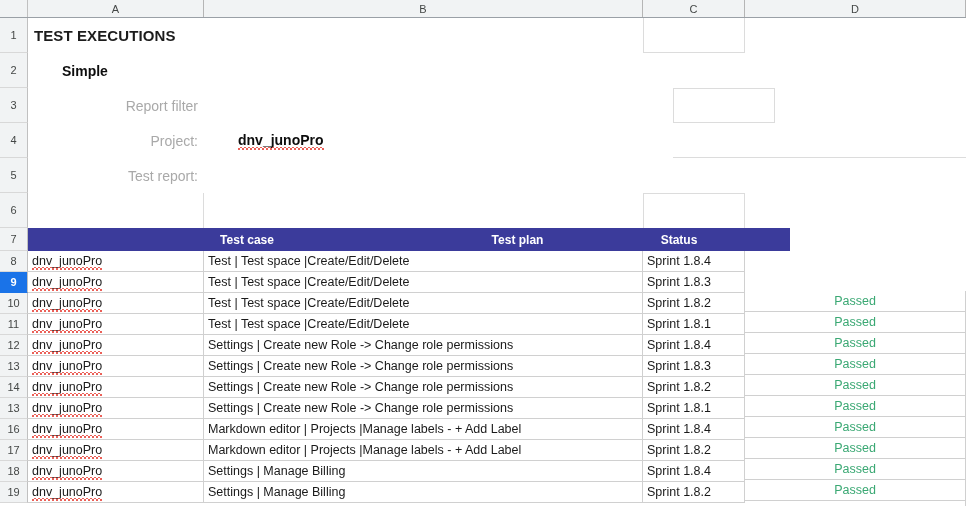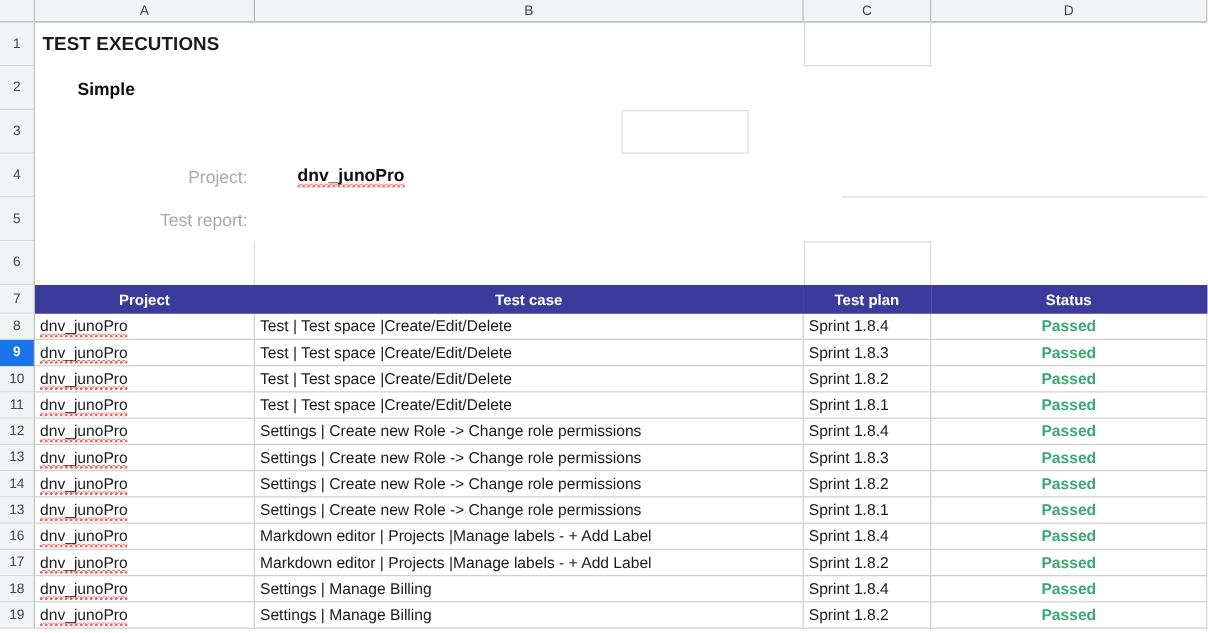--- a/index.html
+++ b/index.html
@@ -141,21 +141,22 @@
     border-right: 1px solid #d0d0d0;
     border-bottom: 1px solid #d0d0d0;
     padding: 0 4px;
     overflow: hidden;
     white-space: nowrap;
   }
   .td.project { padding-left: 4px; }
   .td.status {
     justify-content: center;
     color: #3aa873;
-    font-weight: bold;
+    font-weight: normal;
+    margin-top: 40px;
   }
 
   
   .squiggle {
     position: relative;
     display: inline-block;
     padding-bottom: 1px;
   }
   .squiggle::after {
     content: "";
@@ -193,20 +194,21 @@
 
   <div class="row inforow">
     <div class="rowhdr">2</div>
     <div class="cell cw-b val">Simple</div>
     <div class="cell cw-c"></div>
     <div class="cell cw-d"></div>
   </div>
 
   <div class="row inforow">
     <div class="rowhdr">3</div>
+    <div class="cell cw-a lbl">Report filter</div>
     <div class="cell cw-b val"></div>
     <div class="cell cw-c box-l box-r box-t box-b"></div>
     <div class="cell cw-d"></div>
   </div>
 
   <div class="row inforow">
     <div class="rowhdr">4</div>
     <div class="cell cw-a lbl">Project:</div>
     <div class="cell cw-b val">
       <span class="squiggle">dnv_junoPro</span>
@@ -226,21 +228,20 @@
   <div class="row inforow">
     <div class="rowhdr">6</div>
     <div class="cell cw-a box-r"></div>
     <div class="cell cw-b"></div>
     <div class="cell cw-c box-l box-r box-t"></div>
     <div class="cell cw-d"></div>
   </div>
 
   <div class="row thead">
     <div class="rowhdr">7</div>
-    <div class="th cw-a">Project</div>
     <div class="th cw-b">Test case</div>
     <div class="th cw-c">Test plan</div>
     <div class="th cw-d">Status</div>
   </div>
 
   <div id="tbody">
       <div class="row datarow">
         <div class="rowhdr">8</div>
         <div class="td cw-a project">
           <span class="squiggle">dnv_junoPro</span>

